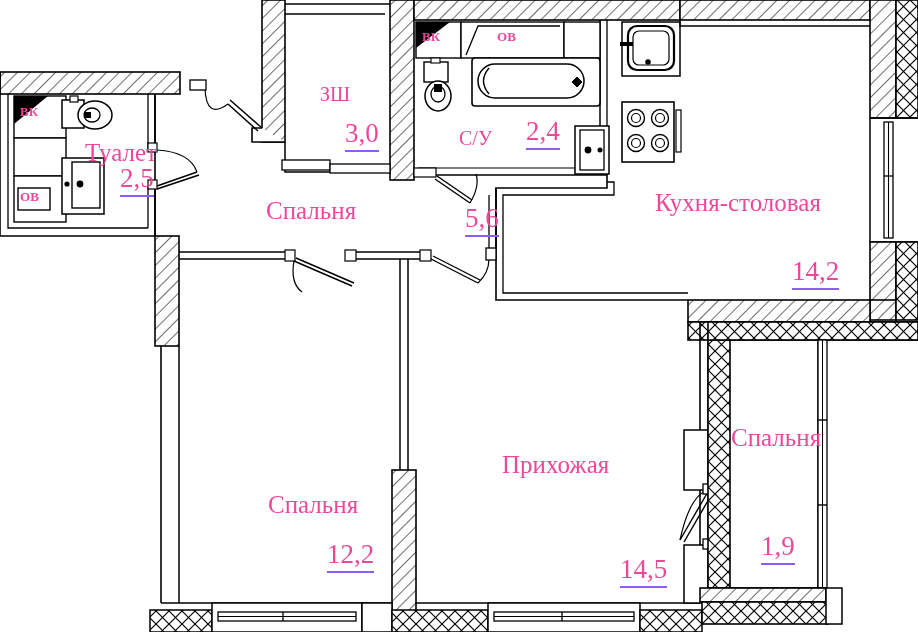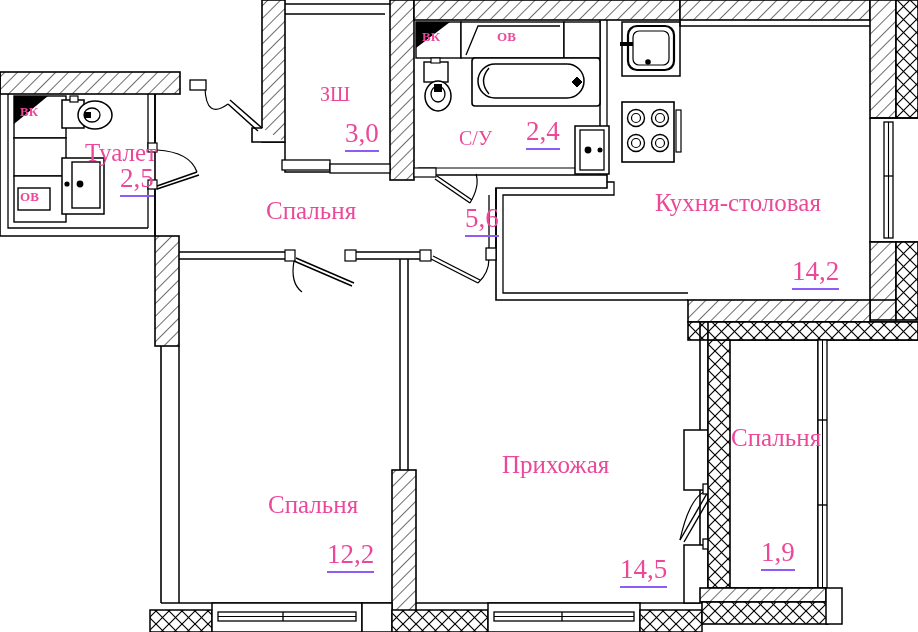--- a/index.html
+++ b/index.html
@@ -283,20 +283,20 @@
       <div class="room-label rl-area rl-area-u" style="left: 447px; top: 205px; margin-left: 18px;">5,6</div>
       <div class="room-label rl-name-sm" style="left: 459px; top: 128px;">С/У</div>
       <div class="room-label rl-area rl-area-u" style="left: 526px; top: 118px;">2,4</div>
       <div class="room-label rl-name" style="left: 655px; top: 190px;">Кухня-столовая</div>
       <div class="room-label rl-area rl-area-u" style="left: 792px; top: 258px;">14,2</div>
       <div class="room-label rl-name" style="left: 268px; top: 452px; margin-top: 40px;">Спальня</div>
       <div class="room-label rl-area rl-area-u" style="left: 327px; top: 541px;">12,2</div>
       <div class="room-label rl-name" style="left: 502px; top: 452px;">Прихожая</div>
       <div class="room-label rl-area rl-area-u" style="left: 620px; top: 556px;">14,5</div>
       <div class="room-label rl-name" style="left: 731px; top: 425px;">Спальня</div>
-      <div class="room-label rl-area rl-area-u" style="left: 761px; top: 533px; margin-top: 6px;">1,9</div>
+      <div class="room-label rl-area rl-area-u" style="left: 761px; top: 533px;">1,9</div>
       <div class="room-label rl-tag" style="left: 20px; top: 105px;">ВК</div>
       <div class="room-label rl-tag" style="left: 20px; top: 190px;">ОВ</div>
       <div class="room-label rl-tag" style="left: 422px; top: 30px;">ВК</div>
       <div class="room-label rl-tag" style="left: 497px; top: 30px;">ОВ</div>
     </div>
 
 </div>
 
 </body></html>

